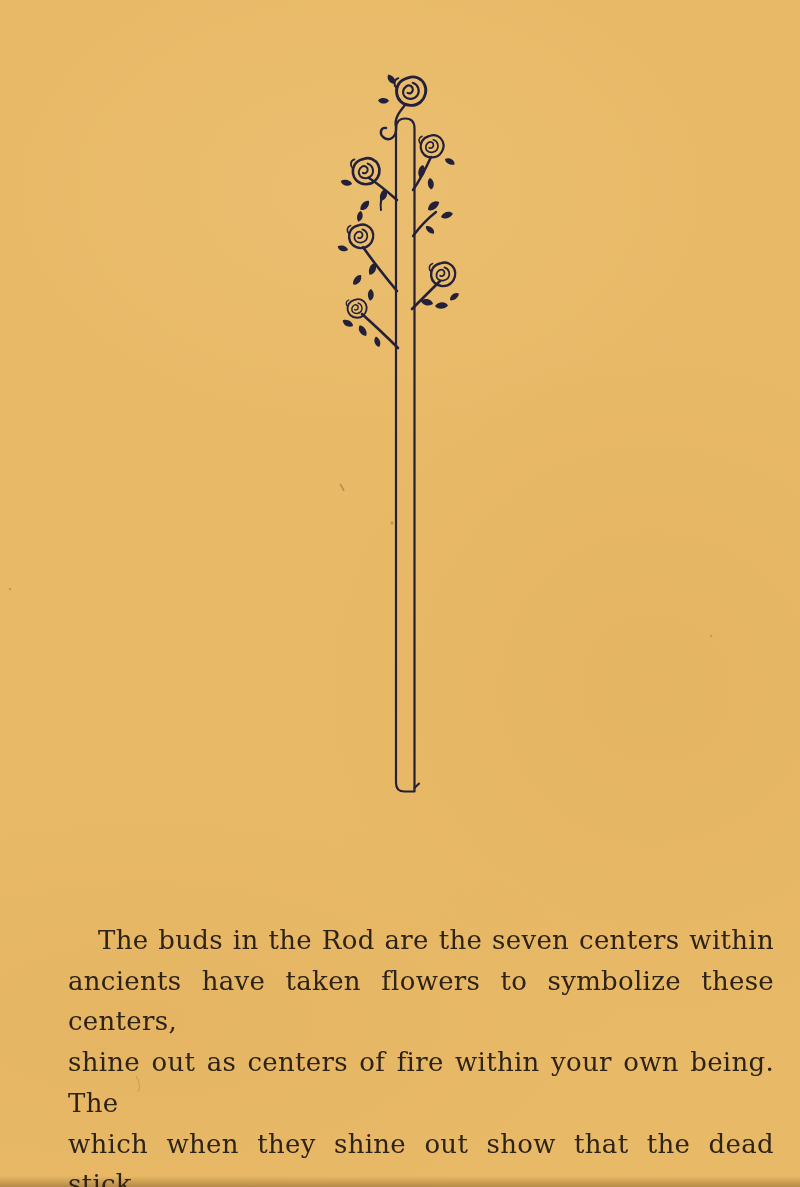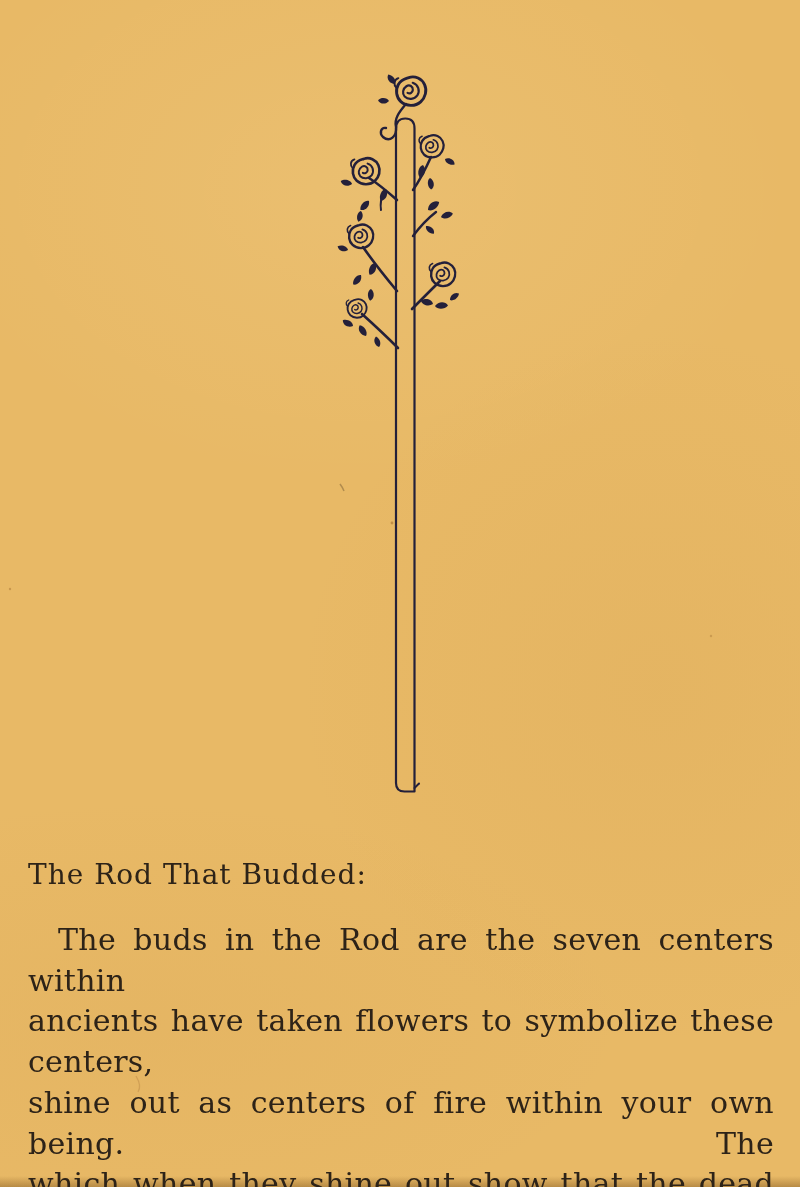--- a/index.html
+++ b/index.html
@@ -24,22 +24,23 @@
   .illustration .ink-fill{ fill:var(--ink); stroke:none; }
   .heading{
     position:absolute; left:28px; top:858px; z-index:2;
     margin:0; font-size:28px; font-weight:normal; letter-spacing:1px;
     white-space:nowrap;
   }
   .paragraph{
     position:absolute; left:28px; top:920px; width:746px; z-index:2;
   }
   .para-line{
-    font-size:30px; line-height:40.7px; letter-spacing:.3px;
+    font-size:26px; line-height:40.7px; letter-spacing:.3px;
     white-space:normal;
+    margin-left:40px;
   }
   .para-line.just{ text-align:justify; text-align-last:justify; }
   .para-line.indent{ text-indent:30px; }
 </style>
 </head>
 <body>
 
 <div class="page">
 
   <svg class="illustration" width="800" height="1187" viewBox="0 0 800 1187" xmlns="http://www.w3.org/2000/svg">
@@ -134,21 +135,20 @@
 
     <g>
       <path d="M 340 484 q 3 4 4 7" stroke="#4a3a22" stroke-width="1.5" fill="none" opacity="0.35"></path>
       <circle cx="392" cy="523" r="1.4" fill="#9a6426" opacity="0.5"></circle>
       <circle cx="10" cy="589" r="1.2" fill="#7a4a1a" opacity="0.3"></circle>
       <circle cx="711" cy="636" r="1.2" fill="#7a4a1a" opacity="0.25"></circle>
       <path d="M 136 1076 q 6 10 2 16" stroke="#b98445" stroke-width="1.3" fill="none" opacity="0.45"></path>
     </g>
   </svg>
 
-  <h1 class="heading">The Rod That Budded:</h1>
 
   <div class="paragraph">
     <div class="para-line just indent">The buds in the Rod are the seven centers within</div>
     <div class="para-line just">ancients have taken flowers to symbolize these centers,</div>
     <div class="para-line just">shine out as centers of fire within your own being.  The</div>
     <div class="para-line just">which when they shine out show that the dead stick,</div>
 
   </div>
 
 </div>

